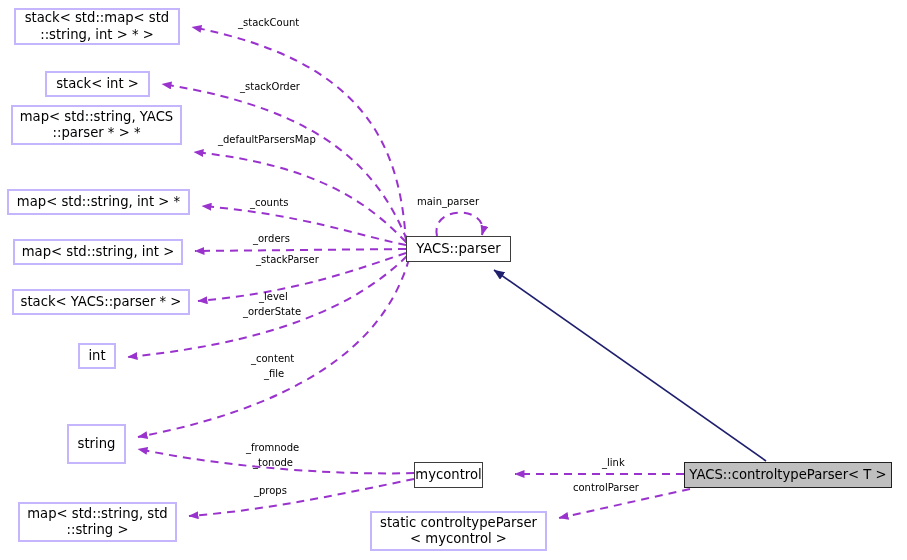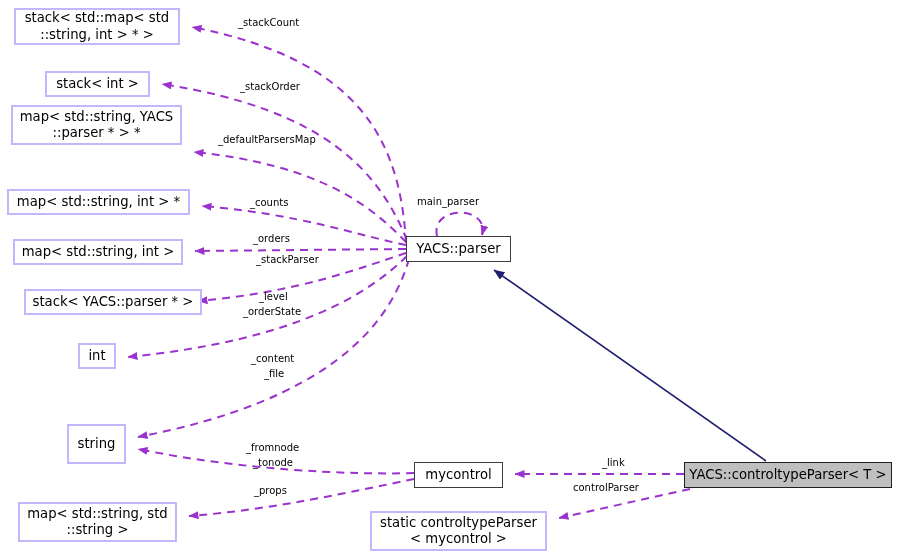--- a/index.html
+++ b/index.html
@@ -92,27 +92,27 @@
     </g>
   </svg>
 
   <div class="node" style="left:14px;top:8px;width:166px;height:37px;">stack&lt; std::map&lt; std
 ::string, int &gt; * &gt;</div>
   <div class="node" style="left:45px;top:71px;width:105px;height:26px;">stack&lt; int &gt;</div>
   <div class="node" style="left:11px;top:105px;width:171px;height:40px;">map&lt; std::string, YACS
 ::parser * &gt; *</div>
   <div class="node" style="left:7px;top:189px;width:183px;height:26px;">map&lt; std::string, int &gt; *</div>
   <div class="node" style="left:13px;top:239px;width:170px;height:26px;">map&lt; std::string, int &gt;</div>
-  <div class="node" style="left:24px;top:289px;width:178px;height:26px;">stack&lt; YACS::parser * &gt;</div>
+  <div class="node" style="left:12px;top:289px;width:178px;height:26px;">stack&lt; YACS::parser * &gt;</div>
   <div class="node" style="left:78px;top:343px;width:38px;height:26px;">int</div>
   <div class="node" style="left:67px;top:424px;width:59px;height:40px;">string</div>
   <div class="node" style="left:18px;top:502px;width:159px;height:40px;">map&lt; std::string, std
 ::string &gt;</div>
   <div class="node strong" style="left:406px;top:236px;width:105px;height:26px;">YACS::parser</div>
-  <div class="node strong" style="left:414px;top:462px;width:89px;height:26px;">mycontrol</div>
+  <div class="node strong" style="left:414px;top:462px;width:69px;height:26px;">mycontrol</div>
   <div class="node" style="left:370px;top:511px;width:177px;height:40px;">static controltypeParser
 &lt; mycontrol &gt;</div>
   <div class="node highlight" style="left:684px;top:462px;width:208px;height:26px;">YACS::controltypeParser&lt; T &gt;</div>
 
   <div class="edge-label" style="left:238px;top:17px;">_stackCount</div>
   <div class="edge-label" style="left:240px;top:81px;">_stackOrder</div>
   <div class="edge-label" style="left:218px;top:134px;">_defaultParsersMap</div>
   <div class="edge-label" style="left:250px;top:197px;">_counts</div>
   <div class="edge-label" style="left:417px;top:196px;">main_parser</div>
   <div class="edge-label" style="left:253px;top:233px;">_orders</div>

